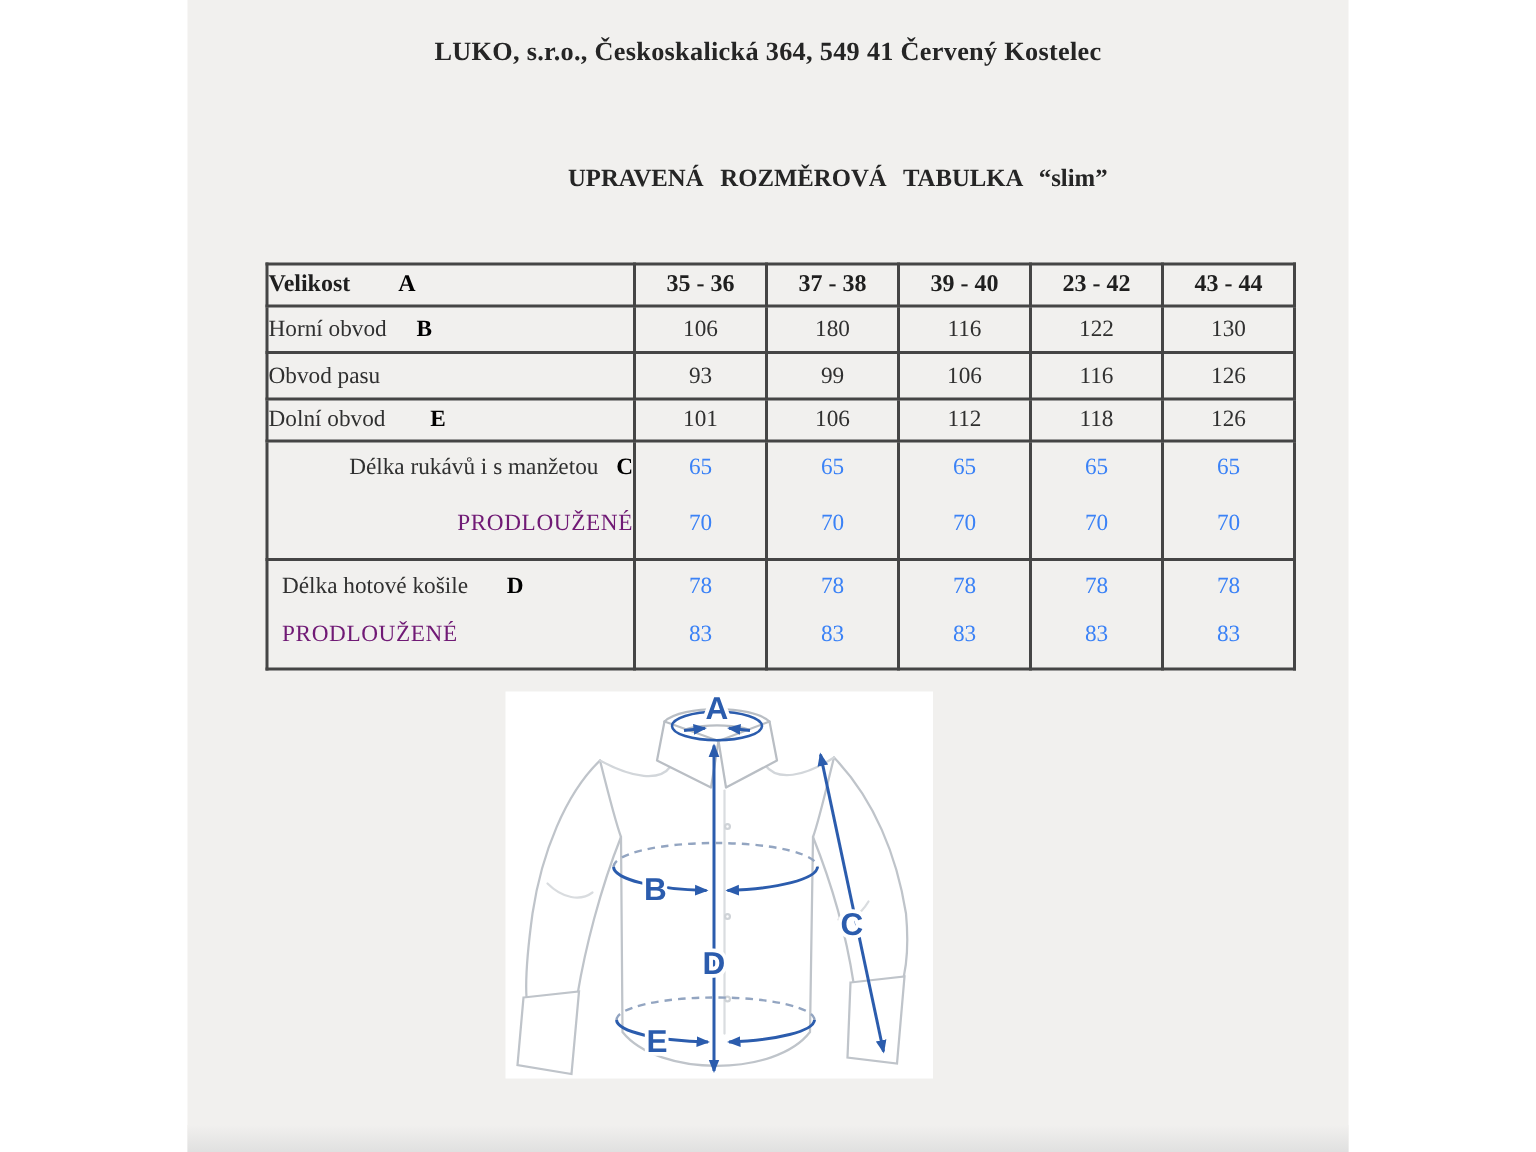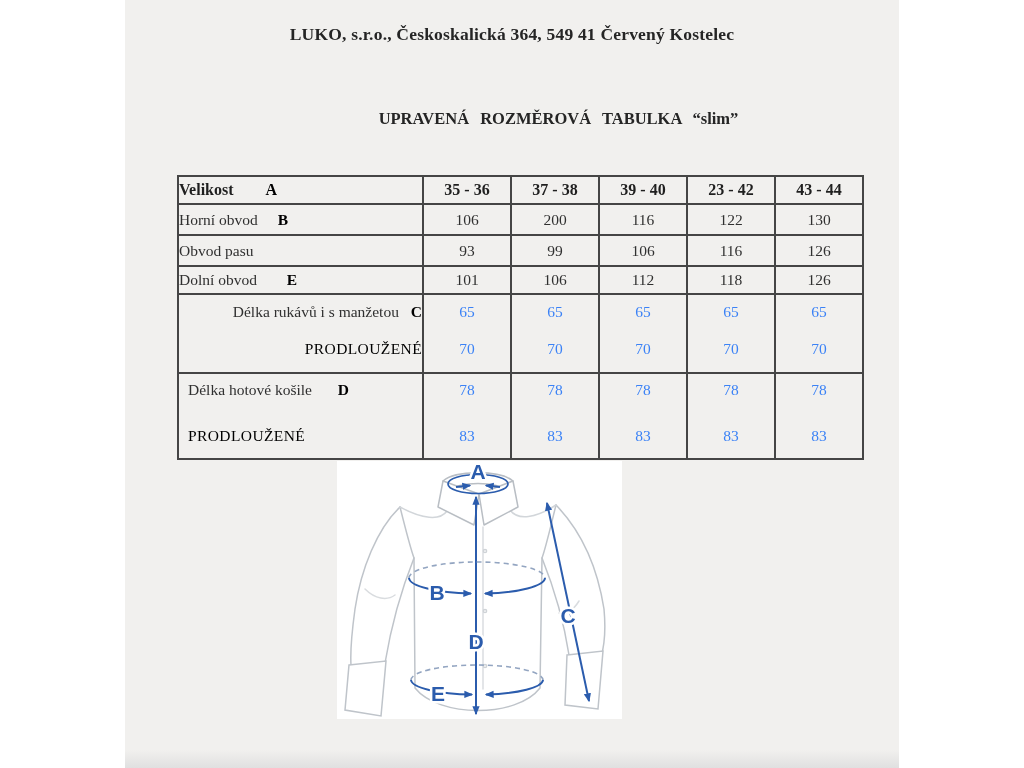--- a/index.html
+++ b/index.html
@@ -21,28 +21,28 @@
   
   .size-table-wrap { position:absolute; left:177px; top:175px; }
   table.size-table { border-collapse:collapse; table-layout:fixed; width:685px;
            background:transparent;padding-left:32px; }
   table.size-table td { border:2px solid #454545; font-size:15.5px; color:#303030;
            vertical-align:middle; padding:0; }
   td.label-cell { text-align:left; padding-left:9px; }
   td.value-cell { text-align:center; color:#55514d; }
   tr.header-row td { font-weight:bold; color:#1f1f1f; font-size:16px; }
   .letter { font-weight:bold; color:#000; }
-  .ext-label { color:#000000; letter-spacing:0.4px; }
+  .ext-label { color:#701a75; letter-spacing:0.4px; }
   .two-line { display:flex; flex-direction:column; justify-content:space-between;
            height:100%; padding:7px 0 13px 0; }
   .two-line.lab { padding-left:9px; }
   .two-line.val { align-items:center; color:#3b82f6; }
   td.h79 { height:79px;text-align:right; } td.h73 { height:73px; }
   td.h28 { height:28px; } td.h31 { height:31px; }
-  .two-line-box79 { height:75px; } .two-line-box73 { height:84px; }
+  .two-line-box79 { height:75px; } .two-line-box73 { height:70px; }
 
   
   .diagram-box { position:absolute; left:337px; top:461px; width:285px; height:258px;
            background:#ffffff; }
   .diagram-box svg { display:block; }
   .measure-label { font-family:"Liberation Sans", sans-serif; font-weight:bold;
            font-size:21px; }
 </style>
 </head>
 <body>
@@ -76,21 +76,21 @@
         <td class="value-cell">23 - 42</td>
         <td class="value-cell">43 - 44</td>
       </tr>
 
       <tr>
         <td class="label-cell h31">
           <span>Horní obvod</span>
           <span class="letter" style="margin-left:16px">B</span>
         </td>
         <td class="value-cell">106</td>
-        <td class="value-cell">200</td>
+        <td class="value-cell">180</td>
         <td class="value-cell">116</td>
         <td class="value-cell">122</td>
         <td class="value-cell">130</td>
       </tr>
 
       <tr>
         <td class="label-cell h31">
           <span>Obvod pasu</span>
         </td>
         <td class="value-cell">93</td>

